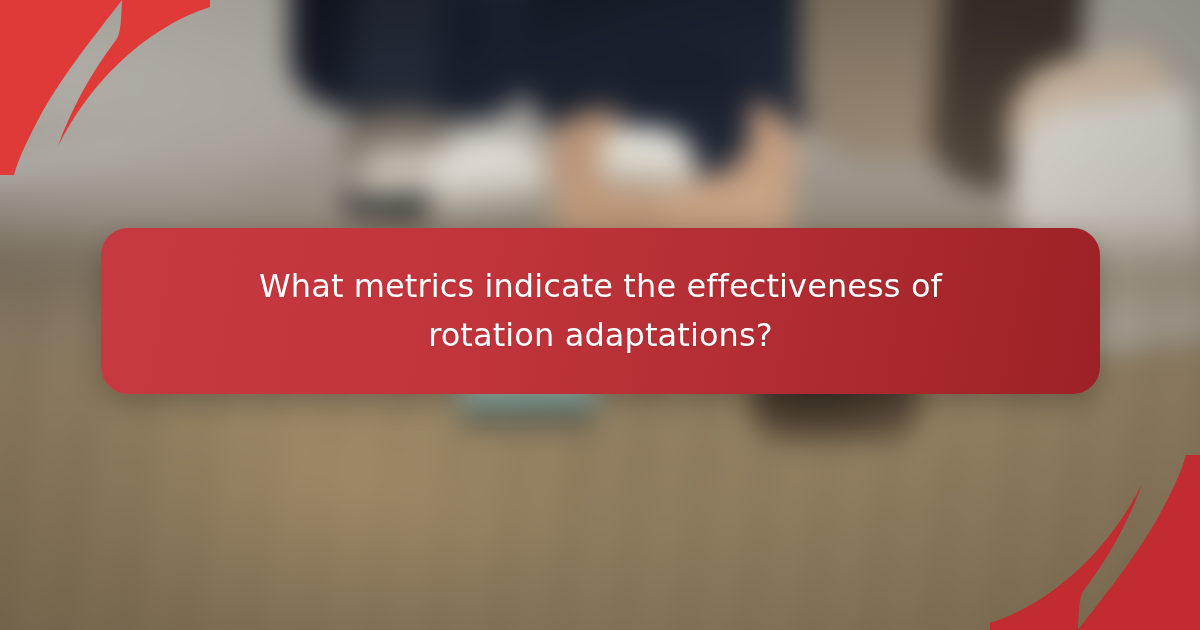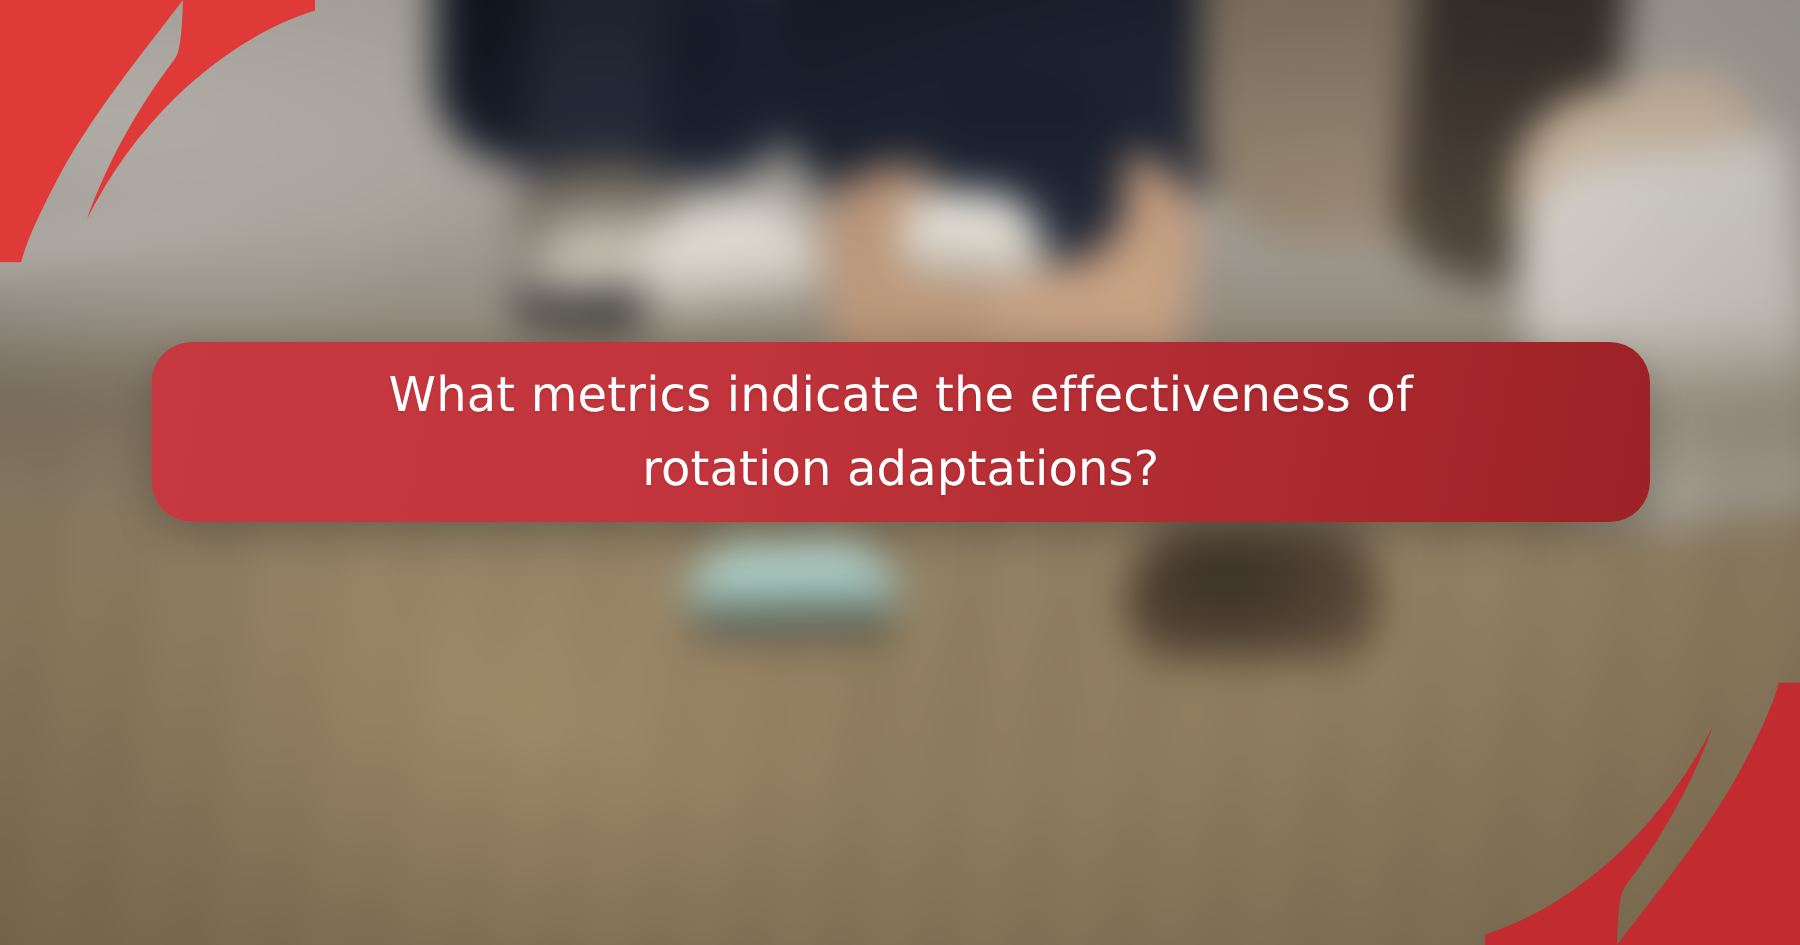--- a/index.html
+++ b/index.html
@@ -205,21 +205,21 @@
   }
   #swoosh-tl { left: 0; top: 0; width: 210px; height: 175px; }
   #swoosh-br { right: 0; bottom: 0; width: 210px; height: 175px; transform: rotate(180deg); }
 
   
   #question-card {
     position: absolute;
     left: 101px;
     top: 228px;
     width: 999px;
-    height: 120px;
+    height: 166px;
     border-radius: 27px;
     background: linear-gradient(100deg, #c73940 0%, #c3353c 34%, #b22d33 66%, #9c2126 100%);
     box-shadow: 0 10px 26px rgba(0,0,0,0.22);
     display: flex;
     align-items: center;
     justify-content: center;
   }
   #question-text {
     color: #ffffff;
     font-size: 32px;

